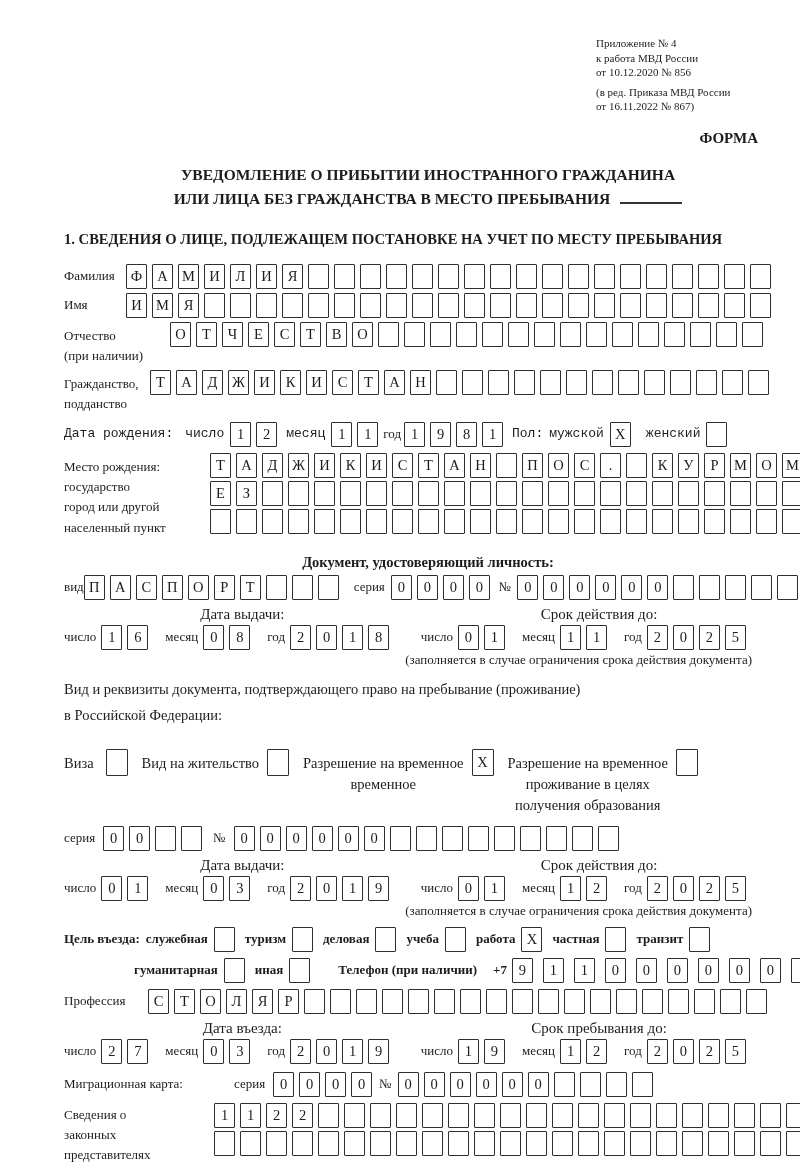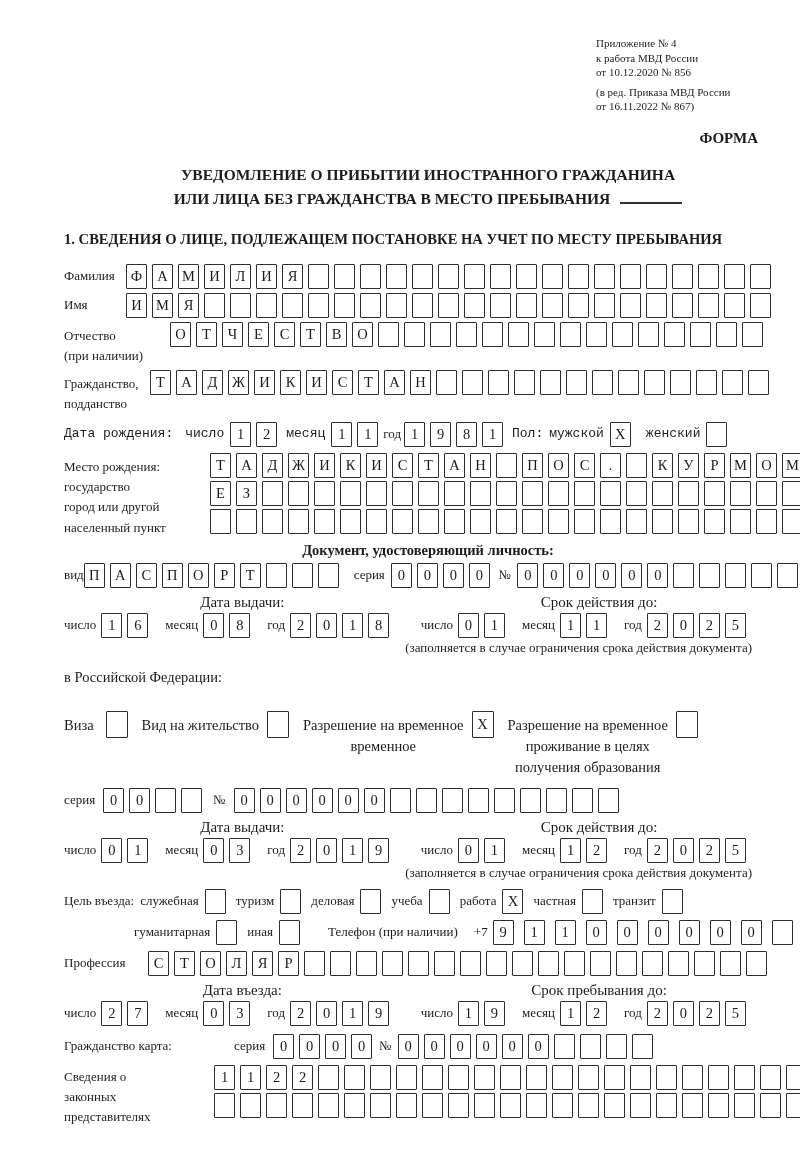--- a/index.html
+++ b/index.html
@@ -47,32 +47,32 @@
 
   
   .date-cols { display: flex; margin-top: 6px; }
   .date-col { width: 49%; }
   .date-col-head { text-align: center; font-size: 15px; margin-bottom: 2px; }
   .date-row { display: flex; align-items: flex-start; }
   .date-row .lbl { padding-top: 4px; margin-right: 5px; }
   .date-row .seg { margin-right: 12px; display: flex; }
   .note { text-align: right; padding-right: 40px; font-size: 13px; margin-top: 2px; margin-bottom: 8px; }
 
-  .doc-heading { text-align: center; font-weight: bold; font-size: 14.5px; margin: 4px 0 4px 0; }
+  .doc-heading { text-align: center; font-weight: bold; font-size: 14.5px; margin: 16px 0 4px 0; }
   .plain { font-size: 14.5px; line-height: 1.8; }
 
   
   .chk-band { display: flex; align-items: flex-start; margin-top: 21px; margin-bottom: 10px; }
   .chk-item { display: flex; align-items: flex-start; margin-right: 14px; }
   .chk-item .txt { font-size: 14.5px; line-height: 1.45; padding-top: 4px; }
   .chk-item .txt.center { text-align: center; }
   .chk-item .cb { margin-left: 8px; margin-right: 0; width: 22px; height: 27px; flex: 0 0 22px; }
 
   .purpose-row { display: flex; align-items: flex-start; margin-bottom: 6px; }
-  .purpose-row .lbl { margin-right: 6px; }
+  .purpose-row .lbl { margin-right: 6px; font-weight: bold; }
   .purpose-row .cb { margin-right: 10px; }
   .indent70 { padding-left: 70px; }
   .phone-boxes { display: flex; }
 </style>
 </head>
 <body>
 
 <div class="page">
 
   <div class="appendix">
@@ -414,20 +414,21 @@
             <span class="cb">2</span>
             <span class="cb">0</span>
             <span class="cb">2</span>
             <span class="cb">5</span>
           </span>
       </div>
     </div>
   </div>
   <div class="note">(заполняется в случае ограничения срока действия документа)</div>
 
+  <div class="plain">Вид и реквизиты документа, подтверждающего право на пребывание (проживание)</div>
   <div class="plain">в Российской Федерации:</div>
 
   <div class="chk-band">
     <span class="chk-item">
       <span class="txt">Виза</span>
       <span class="boxes" style="margin-left:4px;">
           <span class="cb"></span>
         </span>
     </span>
     <span class="chk-item">
@@ -661,21 +662,21 @@
             <span class="cb">2</span>
             <span class="cb">0</span>
             <span class="cb">2</span>
             <span class="cb">5</span>
           </span>
       </div>
     </div>
   </div>
 
   <div class="row" style="margin-top:8px;">
-    <span class="lbl" style="width:170px;">Гражданство карта:</span>
+    <span class="lbl" style="width:170px;">Миграционная карта:</span>
     <span class="lbl" style="margin-right:8px;">серия</span>
     <span class="boxes">
         <span class="cb">0</span>
         <span class="cb">0</span>
         <span class="cb">0</span>
         <span class="cb">0</span>
       </span>
     <span class="lbl" style="margin:0 6px 0 2px;">№</span>
     <span class="boxes">
         <span class="cb">0</span>

